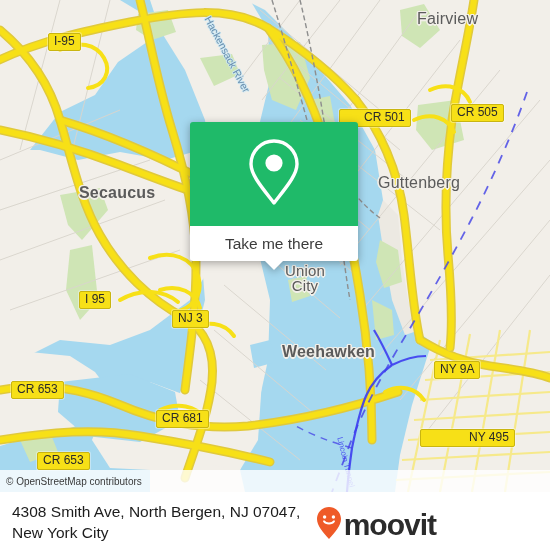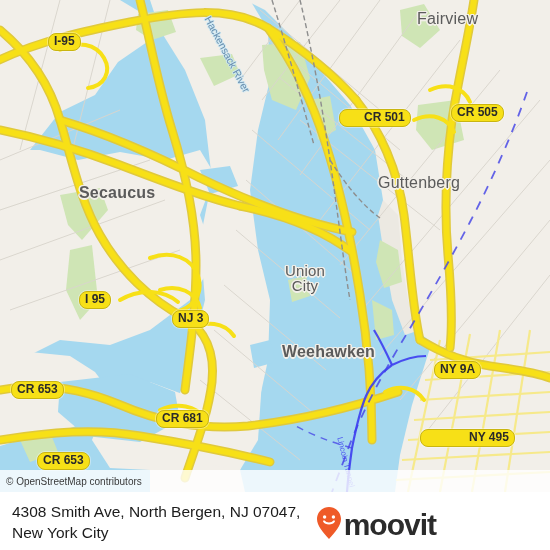--- a/index.html
+++ b/index.html
@@ -29,21 +29,21 @@
     text-shadow:-1px 0 #cde8f4,1px 0 #cde8f4,0 -1px #cde8f4,0 1px #cde8f4;
   }
   .ferrylabel{
     position:absolute;color:#3d3df0;font-size:8px;white-space:nowrap;
     opacity:.85;
   }
 
   
   .shield{
     position:absolute;background:#f7e017;border:1.2px solid #c9b511;
-    border-radius:8px;color:#2a2a2a;font-size:12px;font-weight:bold;
+    border-radius:2px;color:#2a2a2a;font-size:12px;font-weight:normal;
     padding:1px 5px 2px 5px;line-height:13px;white-space:nowrap;
     box-shadow:0 0 0 1px rgba(255,255,255,.35);
   }
 
   
   .attrib{
     position:absolute;left:0;bottom:0;width:550px;height:22px;
     background:rgba(255,255,255,.80);
     display:flex;align-items:center;
   }
@@ -266,20 +266,35 @@
     <div class="shield" style="left:156px;top:410px;">CR 681</div>
     <div class="shield" style="left:37px;top:452px;">CR 653</div>
     <div class="shield" style="left:434px;top:361px;">NY 9A</div>
     <div class="shield" style="left:420px;top:429px;padding-left:48px;">NY 495</div>
 
     <div class="attrib">
       <span>© OpenStreetMap contributors</span>
     </div>
   </div>
 
+  <div class="card">
+    <div class="card-top" style="background:#1fba69;">
+      <span>
+        <svg width="56" height="70" viewBox="0 0 56 70">
+          <path d="M28,4 C15.3,4 5,14.3 5,27 C5,38 16,50.5 28,66 C40,50.5 51,38 51,27
+                   C51,14.3 40.7,4 28,4 Z" fill="none" stroke="#ffffff" stroke-width="3.4" stroke-linejoin="round"></path>
+          <circle cx="28" cy="26" r="8.6" fill="#ffffff"></circle>
+        </svg>
+      </span>
+    </div>
+    <div class="card-bot">
+      <span>Take me there</span>
+    </div>
+    <div class="card-tail"></div>
+  </div>
 
   <div class="footer">
     <div class="footer-addr">4308 Smith Ave, North Bergen, NJ 07047, New York City</div>
     <div class="brand">
       <span>
         <svg width="26" height="34" viewBox="0 0 26 34">
           <path d="M13,1 C6.4,1 1,6.4 1,13 C1,20 7,26 13,33 C19,26 25,20 25,13
                    C25,6.4 19.6,1 13,1 Z" fill="#ef5a28"></path>
           <circle cx="8.6" cy="11" r="1.7" fill="#ffffff"></circle>
           <circle cx="17.4" cy="11" r="1.7" fill="#ffffff"></circle>

